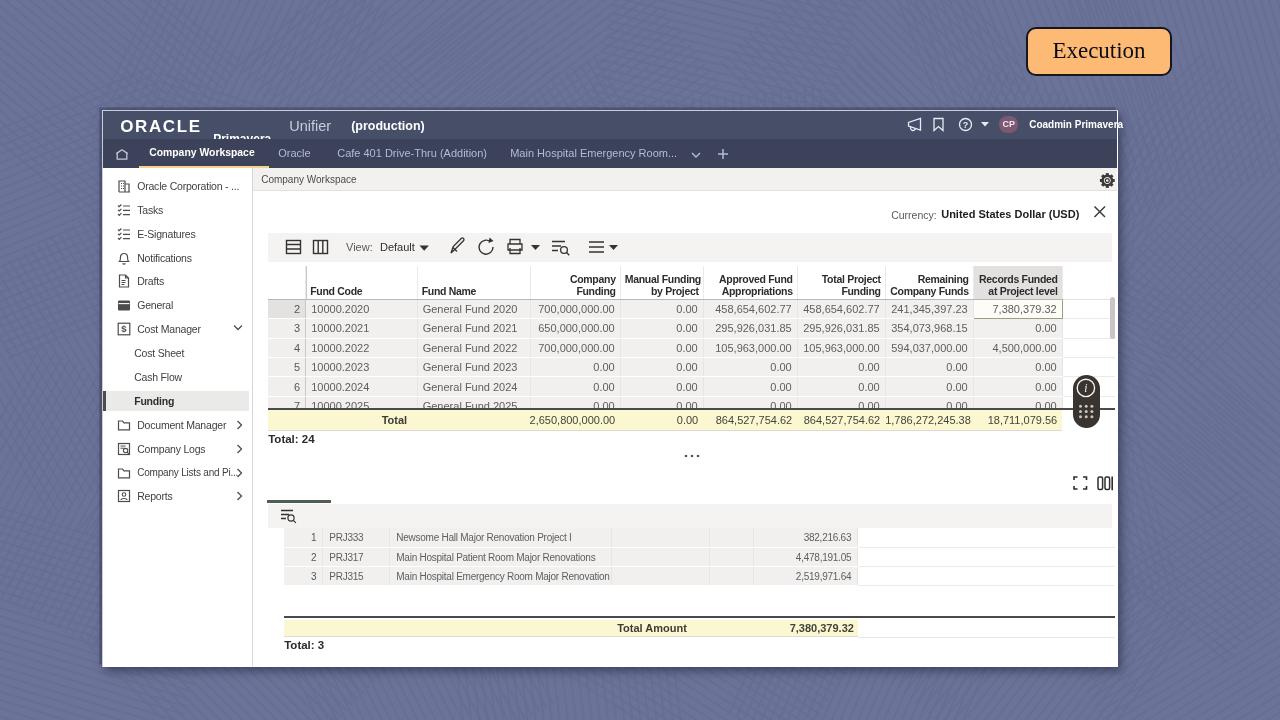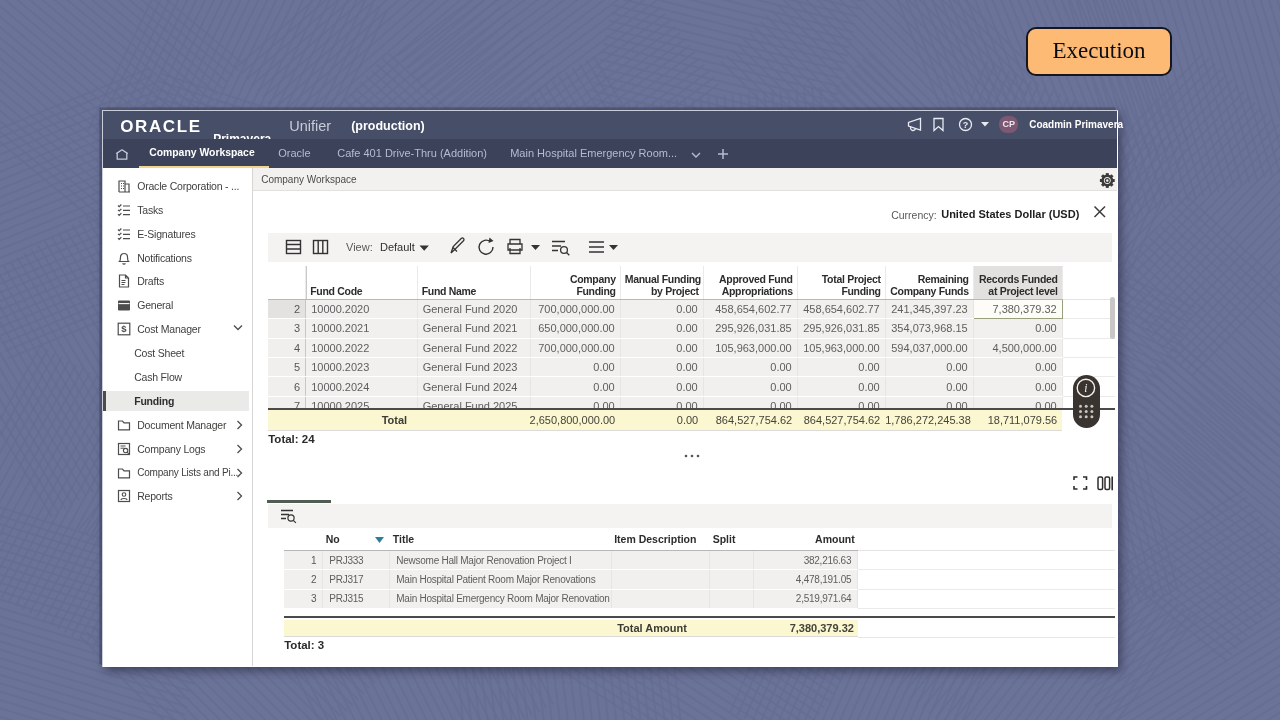--- a/index.html
+++ b/index.html
@@ -541,31 +541,20 @@
         <colgroup>
             <col style="width:38.6px">
             <col style="width:67px">
             <col style="width:221.4px">
             <col style="width:98.5px">
             <col style="width:44.2px">
             <col style="width:103.9px">
             <col style="width:257.4px">
           </colgroup>
         <tbody>
-            <tr>
-              <th></th>
-              <th style="text-align:left">No <svg width="9" height="6" style="margin-left:32px">
-                  <path d="M0 0 h9 l-4.5 6 z" fill="#2e7e9b"></path>
-                </svg></th>
-              <th style="text-align:left">Title</th>
-              <th style="text-align:left">Item Description</th>
-              <th style="text-align:left">Split</th>
-              <th class="num">Amount</th>
-              <th class="fillh"></th>
-            </tr>
         <tr>
               <td class="num" style="color:#565656">1</td>
               <td>PRJ333</td>
               <td>Newsome Hall Major Renovation Project I</td>
               <td></td>
               <td></td>
               <td class="num">382,216.63</td>
               <td class="fill"></td>
             </tr>
         <tr>

